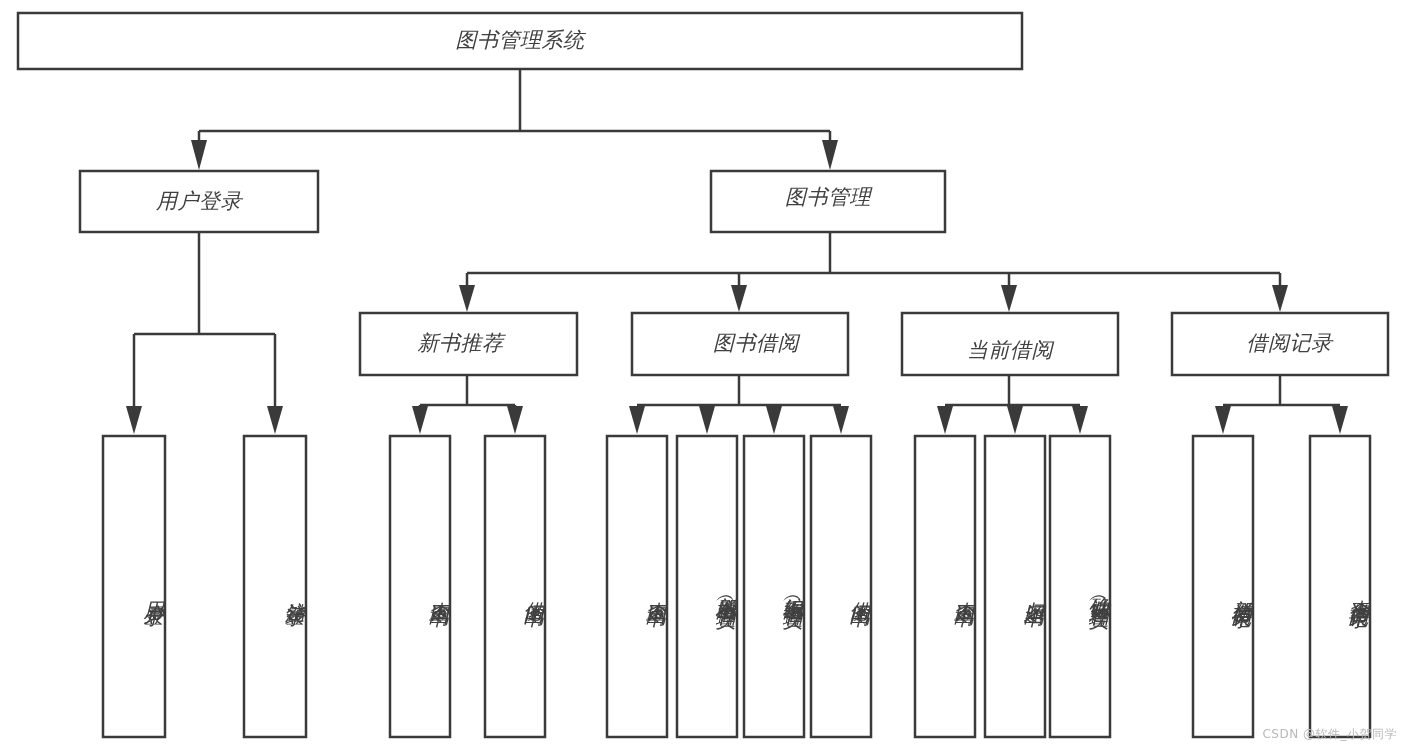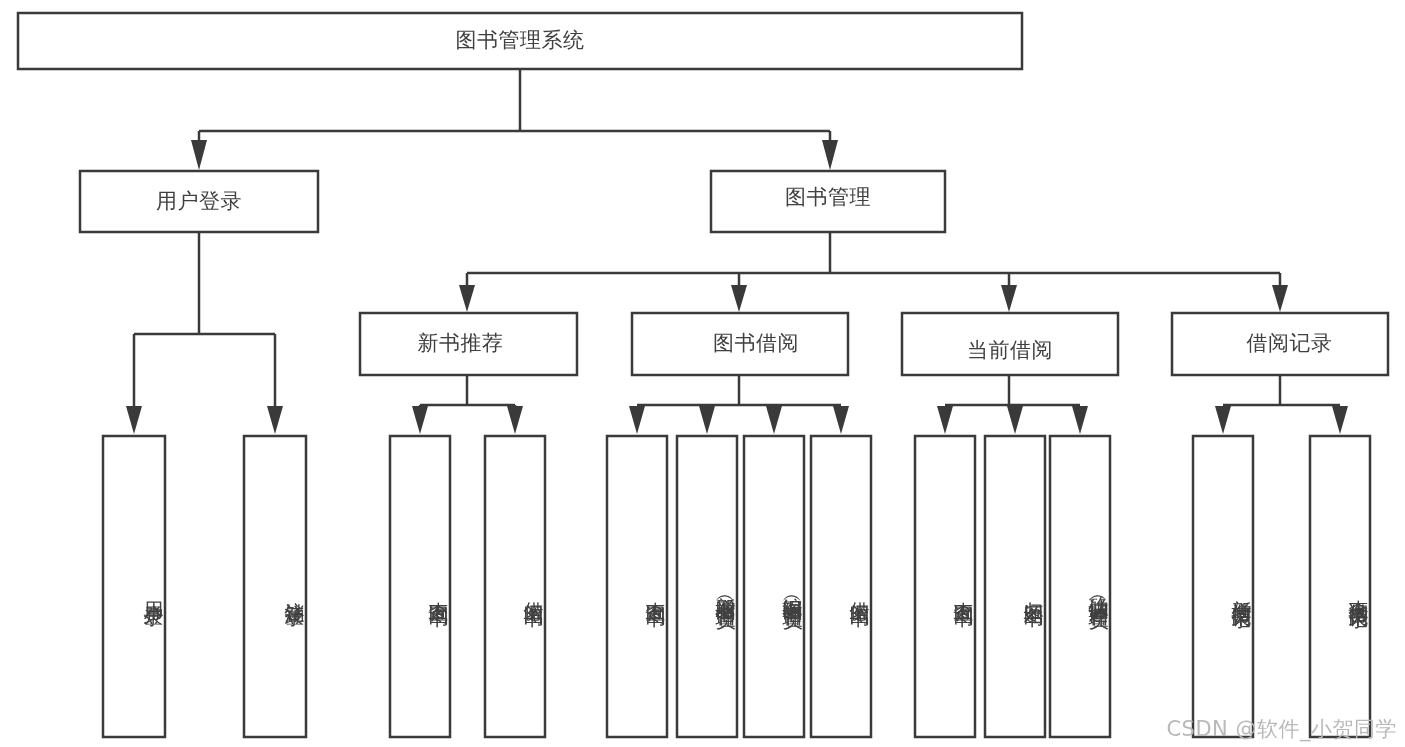--- a/index.html
+++ b/index.html
@@ -42,40 +42,41 @@
   .node-label {
     position: absolute;
     color: #404040;
     font-family: "DejaVu Sans", "Liberation Sans", sans-serif;
     display: flex;
     align-items: center;
     justify-content: center;
     text-align: center;
     pointer-events: none;
     line-height: 1.12;
+    font-style: italic;
   }
   .node-label.horiz {
     font-size: 21px;
     letter-spacing: 0.5px;
   }
   .node-label.vert {
     writing-mode: vertical-rl;
     text-orientation: upright;
     font-size: 20px;
     letter-spacing: 2px;
     align-items: flex-start;
     justify-content: center;
     padding-top: 6px;
     box-sizing: border-box;
   }
   .watermark {
     position: absolute;
     right: 8px;
     bottom: 4px;
-    font-size: 21px;
+    font-size: 12px;
     color: #b9b9b9;
     font-family: "DejaVu Sans", "Liberation Sans", sans-serif;
     white-space: nowrap;
     letter-spacing: 0.5px;
   }
 </style>
 </head>
 <body>
 
 <div id="canvas">

